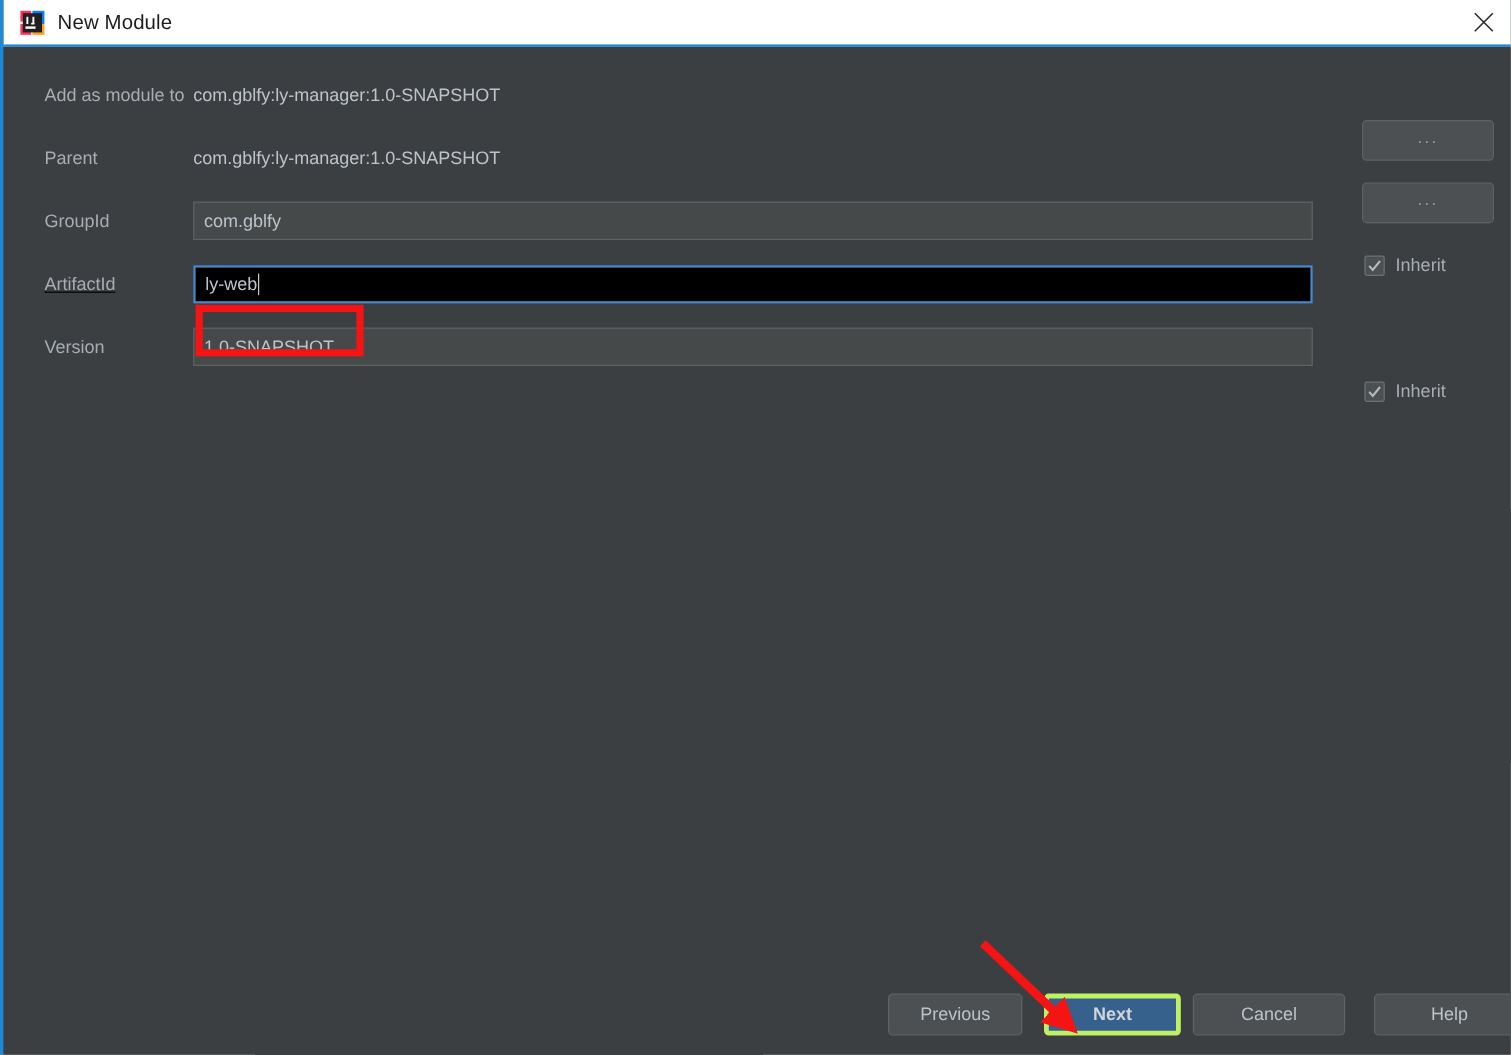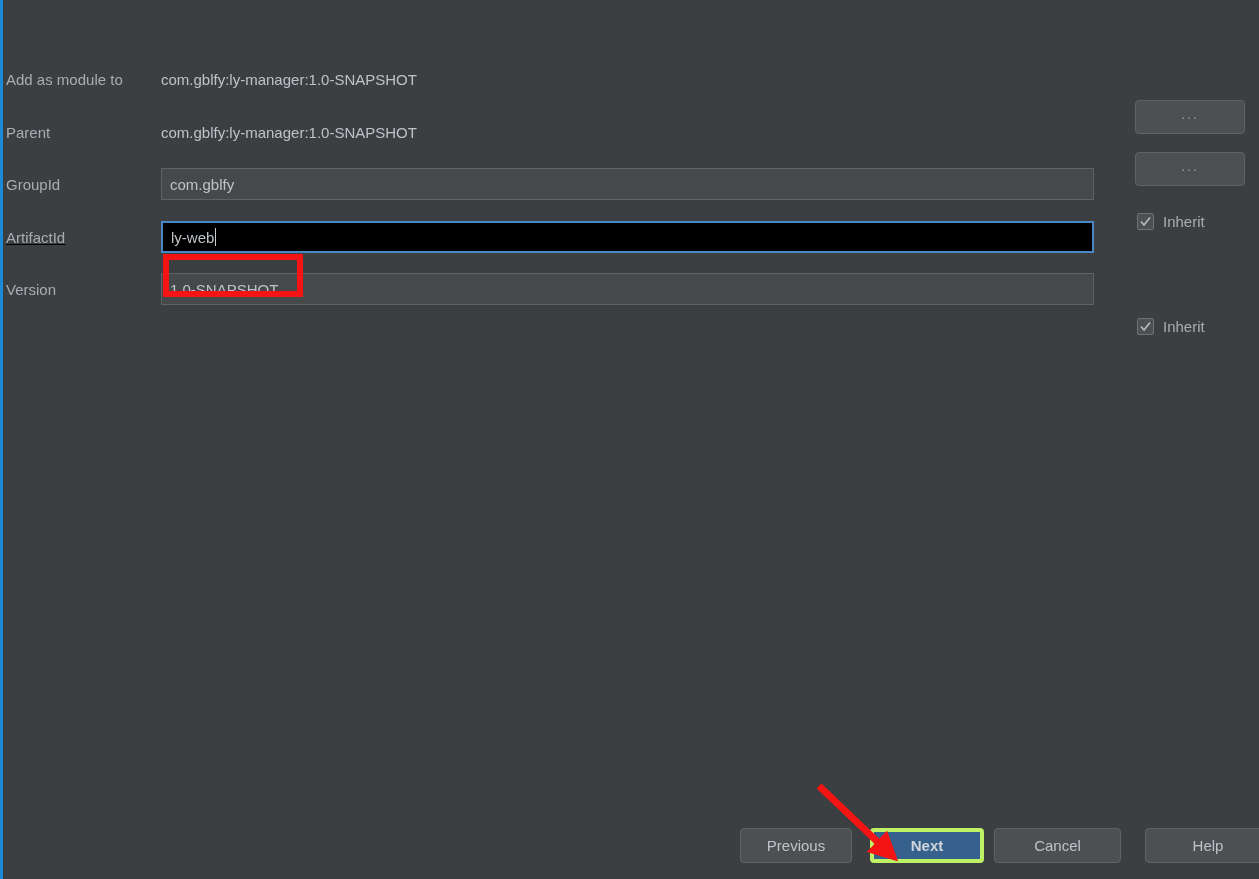--- a/index.html
+++ b/index.html
@@ -87,21 +87,21 @@
     align-items: center;
   }
   .row1 { top: 22px; }
   .row2 { top: 75px; }
   .row3 { top: 127px; }
   .row4 { top: 180px; text-decoration: underline; }
   .row5 { top: 232px; }
 
   .field-label {
     width: 158px;
-    padding-left: 3px;
+    padding-left: 34px;
     box-sizing: border-box;
     font-size: 15px;
     color: #a8adb3;
     white-space: nowrap;
     flex: 0 0 auto;
   }
 
   .static-value {
     font-size: 15px;
     color: #bdc3c9;
@@ -250,20 +250,42 @@
     width: 110px;
     height: 95px;
     pointer-events: none;
   }
 </style>
 </head>
 <body>
 
 <div class="window">
 
+  <div class="titlebar">
+    <span class="title-logo">
+      <svg width="22" height="22" viewBox="0 0 22 22">
+        <rect x="1" y="1" width="9" height="9" fill="#fe315d"></rect>
+        <rect x="11" y="1" width="10" height="11" fill="#087cfa"></rect>
+        <rect x="1" y="12" width="9" height="9" fill="#fe315d"></rect>
+        <rect x="11" y="12" width="10" height="9" fill="#ff9e18"></rect>
+        <rect x="3" y="3" width="16" height="16" fill="#231f20"></rect>
+        <rect x="6" y="6" width="1.6" height="6" fill="#ffffff"></rect>
+        <rect x="11" y="6" width="1.6" height="6" fill="#ffffff"></rect>
+        <rect x="10" y="11" width="2.6" height="1.4" fill="#ffffff"></rect>
+        <rect x="5.2" y="14" width="8.4" height="2" fill="#ffffff"></rect>
+      </svg>
+    </span>
+    <span class="title-text">New Module</span>
+    <span class="titlebar-close">
+      <svg width="17" height="17" viewBox="0 0 17 17">
+        <line x1="1" y1="1" x2="16" y2="16" stroke="#2b2b2b" stroke-width="1.3"></line>
+        <line x1="16" y1="1" x2="1" y2="16" stroke="#2b2b2b" stroke-width="1.3"></line>
+      </svg>
+    </span>
+  </div>
 
   <div class="dialog-body">
 
     <div class="form">
 
       <div class="form-row row1">
         <span class="field-label">Add as module to</span>
         <span class="static-value">com.gblfy:ly-manager:1.0-SNAPSHOT</span>
       </div>
 

